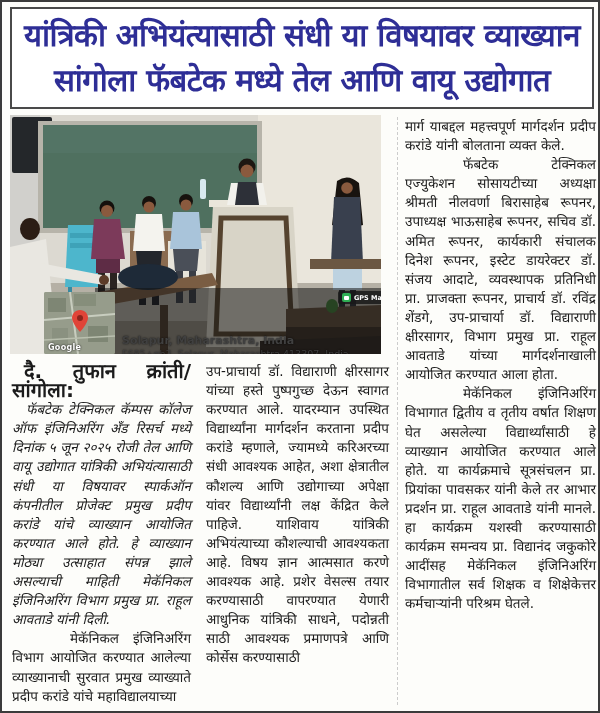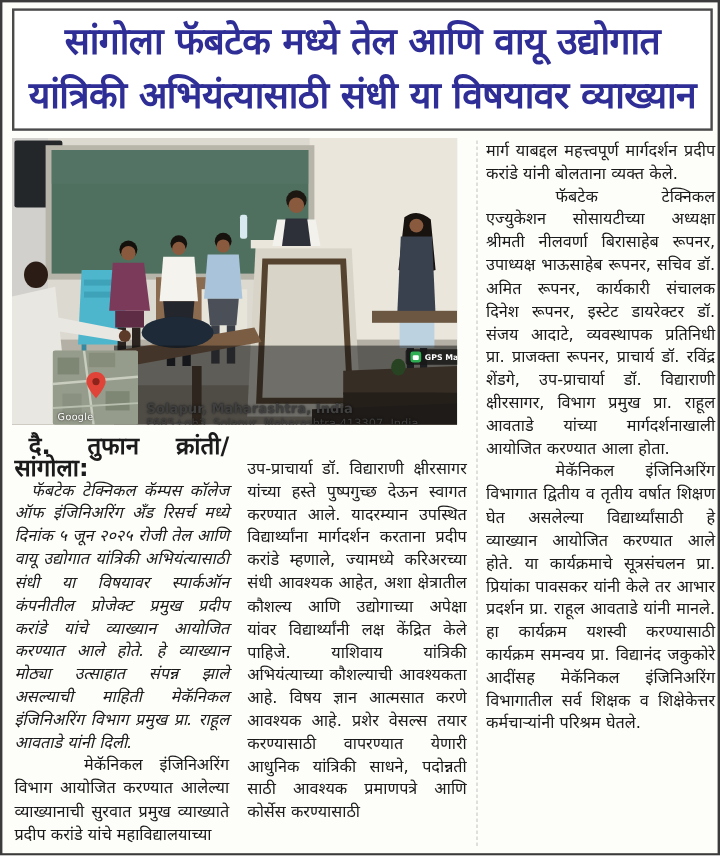--- a/index.html
+++ b/index.html
@@ -25,21 +25,21 @@
   .gps-backdrop{
     position:absolute;left:85px;top:173px;width:286px;height:66px;
     background:rgba(18,18,18,0.52);
   }
   .map-thumb{
     position:absolute;left:34px;top:177px;width:71px;height:62px;
     background:#99a08f;overflow:hidden;border-radius:2px;
   }
   .map-google{
     position:absolute;left:4px;bottom:2px;color:#ffffff;font-size:8px;
-    font-weight:400;text-shadow:0 0 2px #000;letter-spacing:0.3px;
+    font-weight:700;text-shadow:0 0 2px #000;letter-spacing:0.3px;
   }
   .gps-lines{
     position:absolute;left:112px;top:187px;width:256px;color:#404040;
     text-shadow:0 0 2px rgba(0,0,0,.8);
     margin-top:32px;
   }
   .gps-line1{font-size:11px;font-weight:700;line-height:13px;}
   .gps-line{font-size:9.5px;line-height:13px;}
   .gps-badge{
     position:absolute;left:284px;top:176px;height:13px;padding:0 4px;
@@ -51,38 +51,38 @@
     display:flex;align-items:center;justify-content:center;flex:0 0 auto;
   }
   .badge-icon span{width:5px;height:4px;background:#fff;border-radius:1px;display:block;}
   .gps-badge-label{color:#ffffff;font-size:6.5px;font-weight:700;white-space:nowrap;}
   .col{
     position:absolute;color:#1b1b1b;font-size:13.5px;line-height:19.1px;
     text-align:justify;
   }
   .col p{margin:0;}
   .col-left{left:10px;top:360px;width:179px;}
-  .col-mid{left:204px;top:360px;width:183px;margin-top:20px;}
+  .col-mid{left:204px;top:360px;width:183px;}
   .col-right{left:403px;top:115px;width:191px;}
   .dateline{font-weight:700;font-size:20px;text-indent:12px;margin-bottom:2px;}
   .para-indent{text-indent:58px;}
   .para-indent-sm{text-indent:14px;font-style:italic;}
   .col-rule{
     position:absolute;left:395px;top:115px;height:588px;width:0;
     border-left:1px dashed #cccccc;
   }
 </style>
 </head>
 <body>
 
 <div class="page">
 
   <div class="headline-box">
+    <div class="headline-line">यांत्रिकी अभियंत्यासाठी संधी या विषयावर व्याख्यान</div>
     <div class="headline-line">सांगोला फॅबटेक मध्ये तेल आणि वायू उद्योगात</div>
-    <div class="headline-line">यांत्रिकी अभियंत्यासाठी संधी या विषयावर व्याख्यान</div>
   </div>
 
   <div class="photo">
     <svg viewBox="0 0 371 239" width="371" height="239">
 
       <rect x="0" y="0" width="371" height="239" fill="#dcd9d1"></rect>
       <rect x="248" y="0" width="123" height="170" fill="#eae6dc"></rect>
       <rect x="0" y="0" width="30" height="170" fill="#d1d0cc"></rect>
 
       <g>

